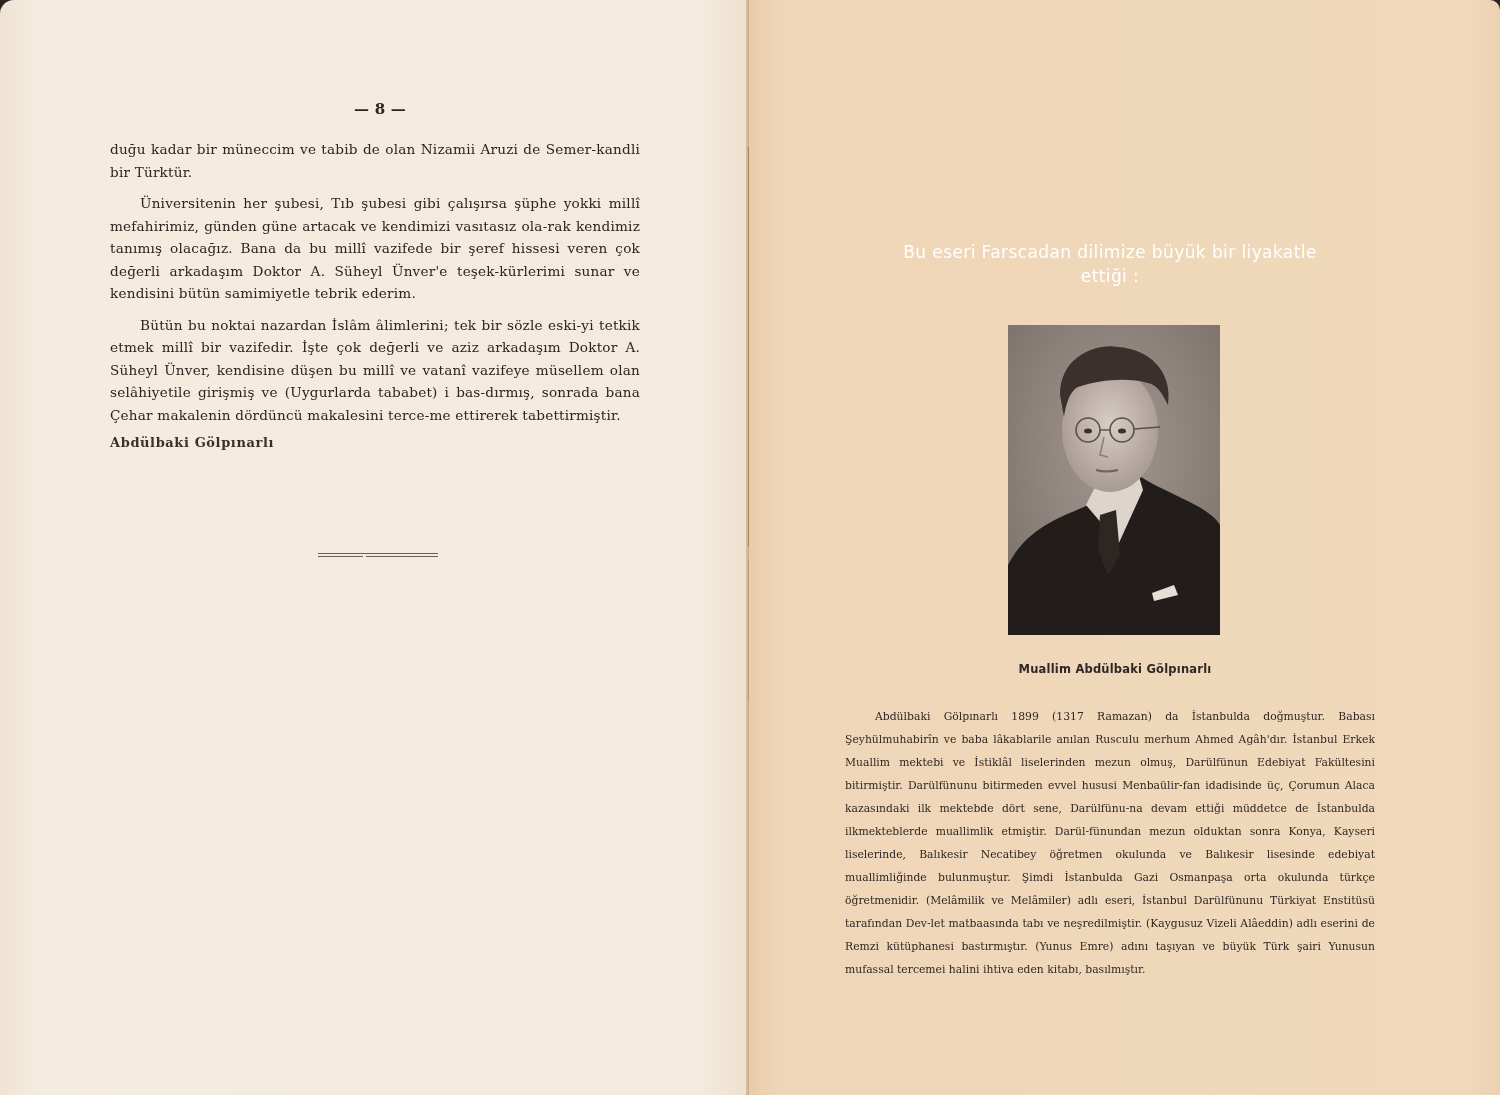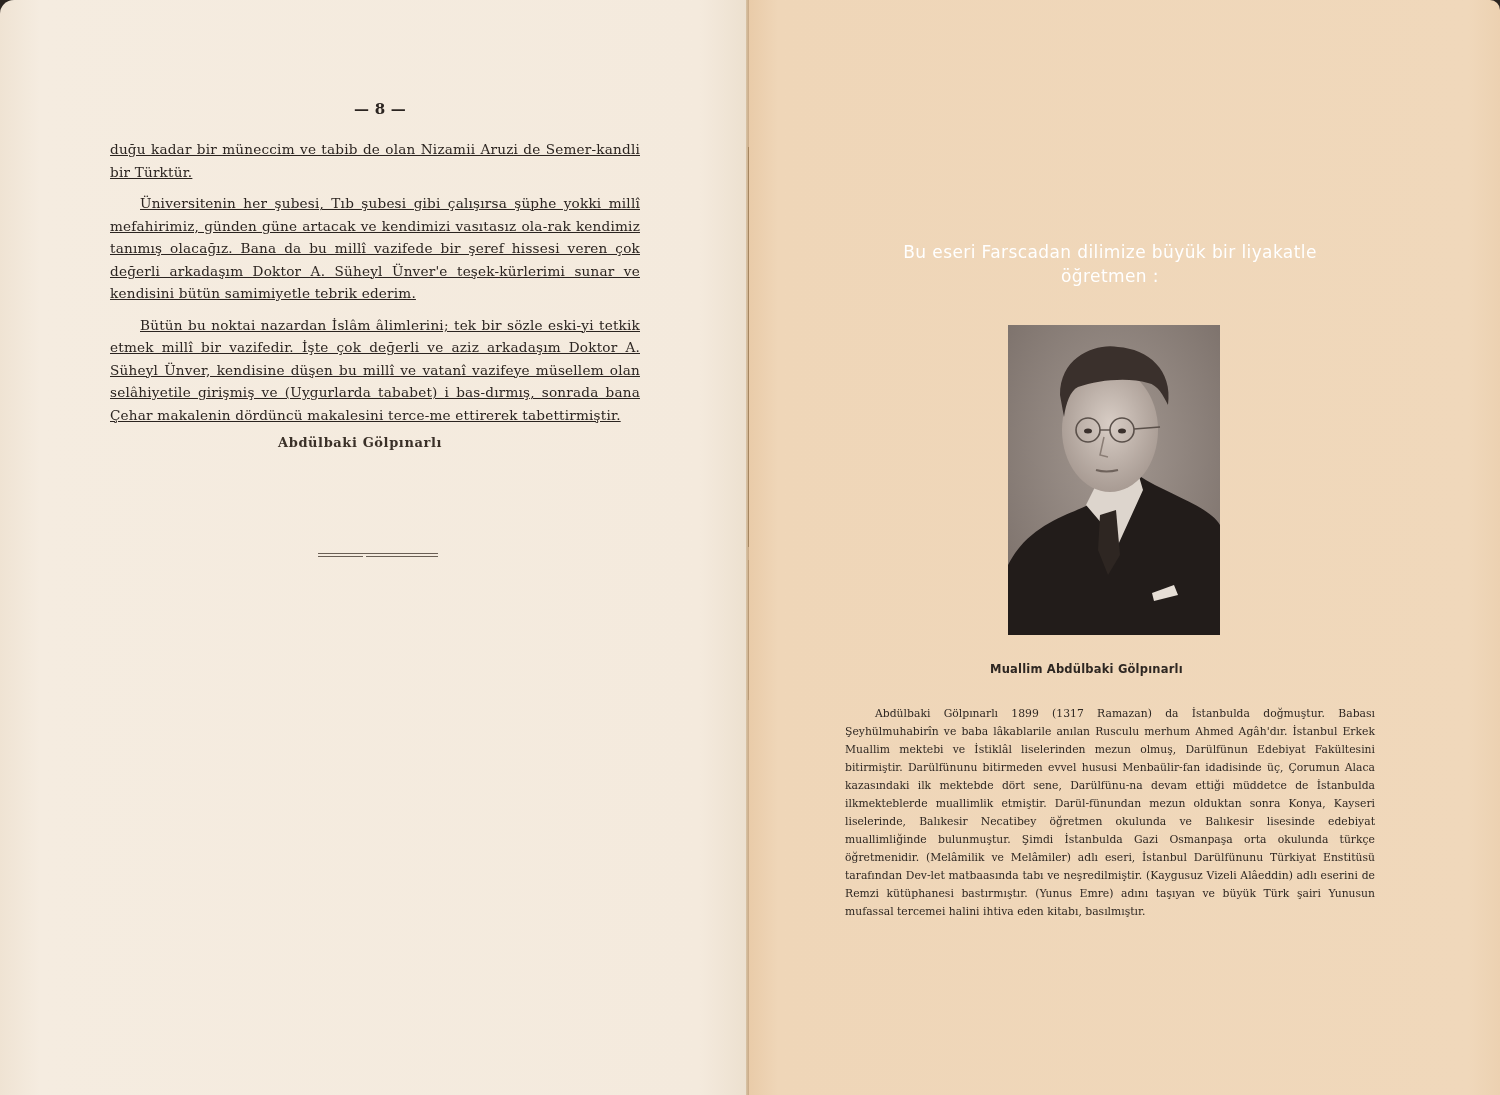--- a/index.html
+++ b/index.html
@@ -39,25 +39,25 @@
       font-family: "DejaVu Serif", serif;
       color: #2b2420;
       font-size: 13.6px;
       letter-spacing: 0.2px;
     }
     .page-number {
       text-align: center; font-weight: bold; font-size: 15px;
       margin-left: 10px; margin-bottom: 18px; height: 20px;
     }
     .left-text p {
-      margin: 8px 0 9px 0; line-height: 22.5px; text-align: justify; text-decoration: underline;
+      margin: 8px 0 9px 0; line-height: 22.5px; text-align: justify;
     }
     .left-text p.indent { text-indent: 30px; }
     .signature-left {
-      text-align: center; font-weight: bold; font-size: 13px; padding-right: 30px;
+      text-align: left; font-weight: bold; font-size: 13px; padding-right: 30px;
       margin-top: 4px; letter-spacing: 0.6px; color: #3a3028;
     }
     .ornament {
       position: absolute; left: 318px; top: 553px; width: 120px; height: 6px;
     }
     .ornament .l1 { position: absolute; left: 0; top: 0; width: 120px; height: 1px; background: #6a5f55; }
     .ornament .l2 { position: absolute; left: 0; top: 3px; width: 45px; height: 1px; background: #6a5f55; }
     .ornament .l3 { position: absolute; left: 48px; top: 3px; width: 72px; height: 1px; background: #6a5f55; }
 
     
@@ -68,27 +68,27 @@
       font-size: 17px; line-height: 24px;
       color: #ffffff; letter-spacing: 0.4px;
     }
     .portrait {
       position: absolute; left: 1008px; top: 325px; width: 212px; height: 310px;
       background: #8c8079; overflow: hidden;
     }
     .portrait svg { display: block; }
     .caption {
       position: absolute; left: 990px; top: 662px; width: 250px;
-      text-align: left; font-family: "DejaVu Sans", sans-serif;
+      text-align: center; font-family: "DejaVu Sans", sans-serif;
       font-weight: bold; font-size: 11.5px; color: #2e2722; letter-spacing: 0.2px;
     }
     .bio {
       position: absolute; left: 845px; top: 705px; width: 530px;
       font-family: "DejaVu Serif", serif;
-      font-size: 10.8px; line-height: 18px;
+      font-size: 10.8px; line-height: 23px;
       color: #2e2722;
     }
     .bio p { margin: 0 0 6px 0; text-align: justify; text-indent: 30px; }
   </style>
 </head>
 <body>
 
 <div class="spread">
   <div class="page-left">
     <div class="left-text">
@@ -105,21 +105,21 @@
     </div>
   </div>
 
   <div class="page-right"></div>
   <div class="spine"></div>
   <div class="stitch s1"></div>
   <div class="stitch s2"></div>
 
   <div class="dedication">
     <div>Bu eseri Farscadan dilimize büyük bir liyakatle</div>
-    <div>öğretmen :</div>
+    <div>ettiği :</div>
   </div>
 
   <div class="portrait" title="Portrait photograph of Abdülbaki Gölpınarlı">
     <svg width="212" height="310" viewBox="0 0 212 310">
       <defs>
         <radialGradient id="bg" cx="50%" cy="40%" r="70%">
           <stop offset="0%" stop-color="#a39891"></stop>
           <stop offset="100%" stop-color="#7b706a"></stop>
         </radialGradient>
         <radialGradient id="face" cx="50%" cy="45%" r="55%">

